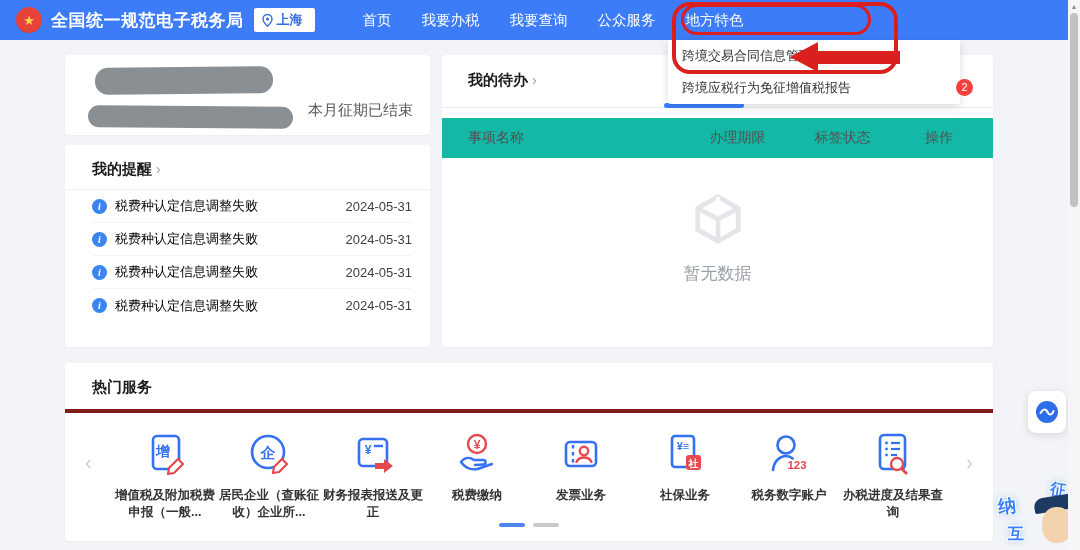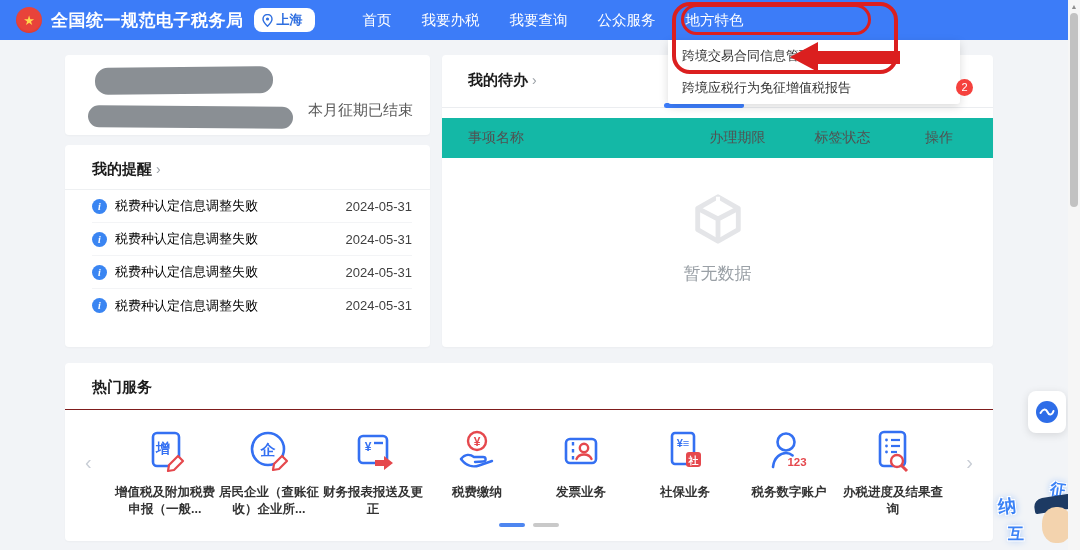--- a/index.html
+++ b/index.html
@@ -9,21 +9,21 @@
 
   
   .topbar { position:absolute; left:0; top:0; width:1068px; height:40px;
             background:#3c7cf8; display:flex; align-items:center; z-index:10; }
   .emblem { width:26px; height:26px; margin-left:16px; border-radius:50%;
             background:radial-gradient(circle at 50% 45%, #e8433a 0 60%, #c52a22 100%);
             display:flex; align-items:center; justify-content:center;
             color:#ffd84d; font-size:13px; flex:0 0 auto; }
   .site-title { color:#fff; font-size:17px; font-weight:bold; margin-left:9px; letter-spacing:.5px; }
   .loc-pill { background:#fff; color:#2f6fe0; font-size:13px; font-weight:bold;
-              border-radius:8px; height:24px; padding:0 12px 0 8px; margin-left:10px;
+              border-radius:2px; height:24px; padding:0 12px 0 8px; margin-left:10px;
               display:flex; align-items:center; gap:4px; cursor:pointer; }
   .nav { display:flex; gap:30px; margin-left:48px; }
   .nav-item { color:#fff; font-size:14.5px; cursor:pointer; white-space:nowrap; }
   .searchbox { position:absolute; left:688px; top:8px; width:174px; height:24px;
                background:#fff; border-radius:12px; display:flex; align-items:center;
                padding:0 8px 0 12px; font-size:12.5px; color:#333; }
   .searchbox .val { flex:0 0 auto; }
   .caret { display:inline-block; width:1px; height:13px; background:#222; margin-left:1px; }
   .clear-ic { margin-left:auto; width:14px; height:14px; border-radius:50%; background:#bfc4cb;
               color:#fff; font-size:10px; line-height:14px; text-align:center; cursor:pointer; }
@@ -75,21 +75,21 @@
   .tab-ind { position:absolute; left:222px; top:48px; width:80px; height:5px; background:#3d7fff; border-radius:3px; }
   .thead { position:absolute; left:0; top:63px; width:100%; height:40px; background:#14b8a6;
            display:flex; align-items:center; font-size:14px; color:#515151; }
   .thead .c-name { flex:1; padding-left:26px; }
   .thead .c-mid { width:105px; text-align:center; }
   .thead .c-op { width:88px; text-align:center; margin-right:10px; }
   .empty-wrap { position:absolute; left:0; top:135px; width:100%; text-align:center; }
   .empty-txt { font-size:17px; color:#9aa0a6; margin-top:10px; }
 
   .hot-card { left:65px; top:363px; width:928px; height:178px; }
-  .hot-head { padding:15px 0 12px 27px; border-bottom:1px solid #7f1d1d; }
+  .hot-head { padding:15px 0 12px 27px; border-bottom:4px solid #7f1d1d; }
   .svc-row { display:flex; justify-content:space-between; padding:18px 48px 0; }
   .svc { width:106px; text-align:center; cursor:pointer; }
   .svc-label { display:block; font-size:12.5px; font-weight:bold; color:#333; line-height:1.35;
                margin:6px auto 0; width:102px; }
   .pg-prev,.pg-next { position:absolute; top:88px; color:#c9ced6; font-size:20px; cursor:pointer; }
   .pg-prev { left:20px; } .pg-next { right:20px; }
   .dots { position:absolute; left:0; right:0; bottom:14px; display:flex; justify-content:center; gap:8px; }
   .dot { width:26px; height:4px; border-radius:2px; cursor:pointer; }
   .dot.on { background:#4e86f0; } .dot.off { background:#c9c9c9; }
 

